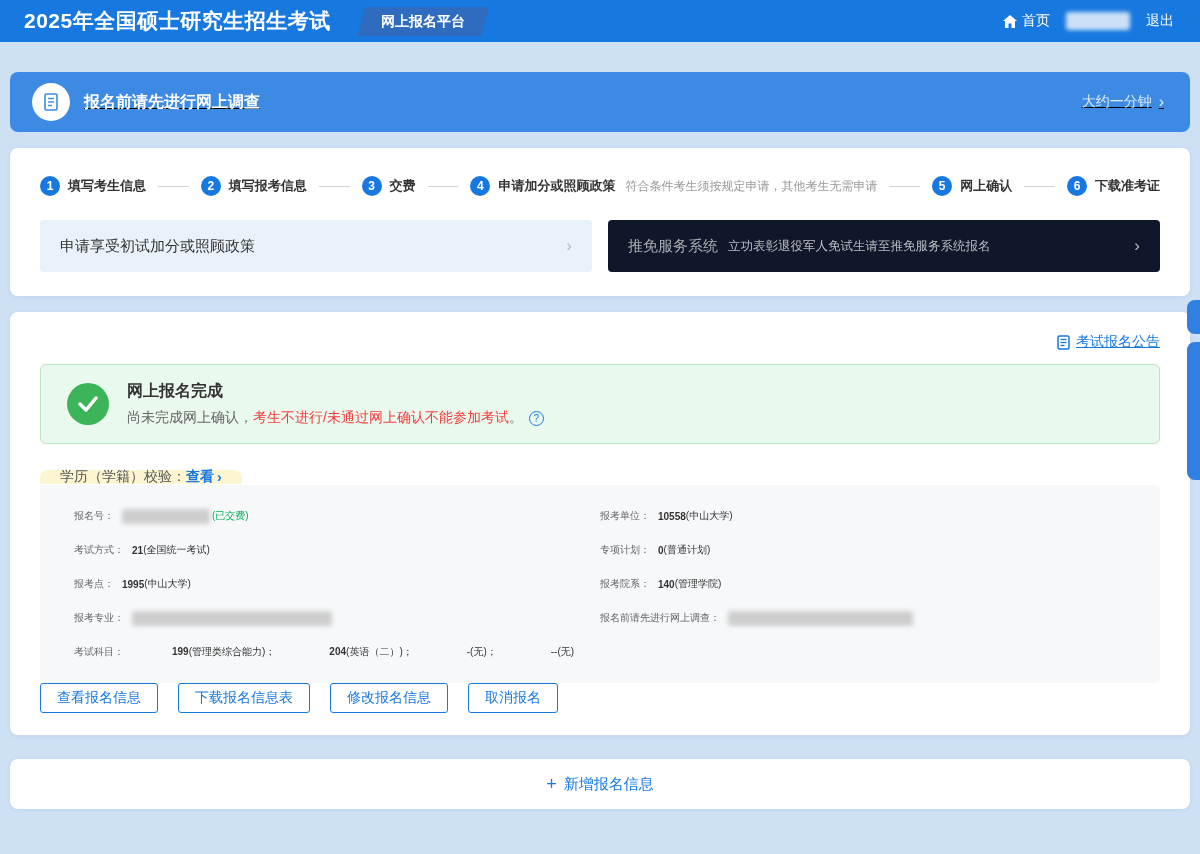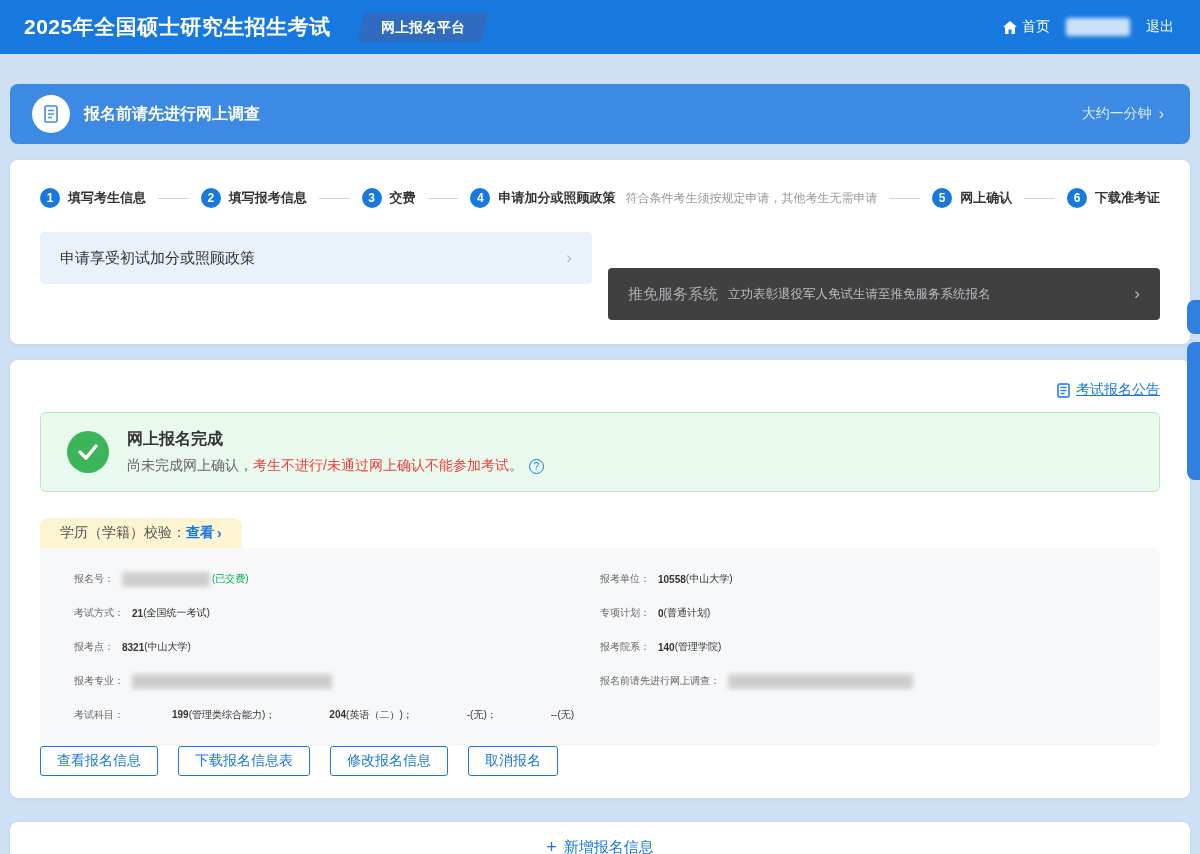--- a/index.html
+++ b/index.html
@@ -4,53 +4,53 @@
 <style>
   * { margin:0; padding:0; box-sizing:border-box; }
   html,body { width:1200px; height:854px; }
   body {
     background:#cde0f4;
     font-family:"Liberation Sans","DejaVu Sans",sans-serif;
     position:relative; overflow:hidden;
   }
 
   
-  .topbar { height:54px; background:#1778e0; display:flex; align-items:center; padding:0 26px 0 24px;justify-content:space-between; }
+  .topbar { height:42px; background:#1778e0; display:flex; align-items:center; padding:0 26px 0 24px;justify-content:space-between; }
   .app-title { color:#fff; font-size:21px; font-weight:bold; letter-spacing:.5px; white-space:nowrap; }
   .badge { margin-left:30px; background:#2f6cc0; transform:skewX(-14deg); padding:5px 20px; border-radius:2px; }
   .badge > span { display:inline-block; transform:skewX(14deg); color:#fff; font-weight:bold; font-size:14px; }
   .top-right { margin-left:auto; display:flex; align-items:center; gap:16px; color:#fff; font-size:14px; }
   .home-link { display:flex; align-items:center; gap:5px; cursor:pointer; }
   .user-blur { width:64px; height:18px; background:rgba(255,255,255,.78); border-radius:3px; filter:blur(2px); }
   .logout-link { cursor:pointer; }
 
   
   .survey-banner { margin:30px 10px 16px; height:60px; background:#3d8ae4; border-radius:8px;
-    display:flex; align-items:center; padding:0 26px 0 22px; cursor:pointer; }
+    display:flex; align-items:center; padding:0 26px 0 22px; cursor:pointer;text-decoration:underline; }
   .survey-icon-wrap { width:38px; height:38px; background:#fff; border-radius:50%;
     display:flex; align-items:center; justify-content:center; margin-right:14px; }
   .survey-title { color:#fff; font-size:16px; font-weight:bold; }
   .survey-right { margin-left:auto; color:#dcebfc; font-size:14px; display:flex; align-items:center; gap:7px; }
   .chev { font-size:16px; line-height:1; }
 
   
   .card { background:#fff; border-radius:8px; box-shadow:0 1px 4px rgba(30,80,160,.08); }
   .steps-card { margin:0 10px 16px; padding:28px 30px 24px; }
   .stepper { display:flex; align-items:center; }
   .step { display:flex; align-items:center; gap:8px; white-space:nowrap; }
   .step-num { width:20px; height:20px; border-radius:50%; background:#1778e0; color:#fff; font-size:12px;
     display:flex; align-items:center; justify-content:center; font-weight:bold; flex:none; }
   .step-label { font-size:13px; font-weight:bold; color:#333; }
   .step-note { font-size:12px; color:#999; margin-left:2px; }
   .conn { flex:1; height:1px; background:#d4d4d4; margin:0 12px; min-width:12px; }
 
   .panel-row { display:flex; gap:16px; margin-top:24px; }
   .panel { flex:1; height:52px; border-radius:4px; display:flex; align-items:center; padding:0 20px; cursor:pointer; }
   .panel-policy { background:#e9f1fb; color:#333; font-size:15px; }
-  .panel-tuimian { background:#404040;margin-top:36px; }
+  .panel-tuimian { background:#0f172a; }
   .t-title { color:#a9adb3; font-size:15px; margin-right:10px; }
   .t-note { color:#b9bdc3; font-size:12.5px; }
   .chev-grey { margin-left:auto; color:#b9b9b9; font-size:17px; }
 
   
   .main-card { margin:0 10px; padding:20px 30px 22px; }
   .announce-row { display:flex; justify-content:flex-end; height:20px; }
   .announce-link { display:flex; align-items:center; gap:6px; color:#1778e0; font-size:14px; cursor:pointer; }
   .announce-link .txt { text-decoration:underline; }
 
@@ -58,21 +58,21 @@
     height:80px; display:flex; align-items:center; padding:0 26px; gap:18px; }
   .check-circle { width:42px; height:42px; border-radius:50%; background:#3cb45a; flex:none;
     display:flex; align-items:center; justify-content:center; }
   .status-title { font-size:16px; font-weight:bold; color:#333; margin-bottom:7px; }
   .status-desc { font-size:14px; color:#666; display:flex; align-items:center; }
   .warn { color:#f23d3d; }
   .help-icon { width:15px; height:15px; border:1px solid #1778e0; border-radius:50%; color:#1778e0;
     font-size:10px; display:inline-flex; align-items:center; justify-content:center; margin-left:6px; cursor:pointer; }
 
   .xueli-tab { display:inline-flex; align-items:center; margin-top:26px; background:#fdf5d2;
-    border-radius:8px 8px 0 0; height:30px; padding:0 20px; font-size:14px; color:#555; }
+    border-radius:8px 8px 0 0; height:14px; padding:0 20px; font-size:14px; color:#555; }
   .view-link { color:#1778e0; font-weight:bold; cursor:pointer; }
   .chev-blue { color:#1778e0; margin-left:3px; font-weight:bold; font-size:14px; }
 
   .info-panel { background:#f7f8fa; border-radius:0 6px 6px 6px; padding:14px 34px; display:flex; }
   .col { width:50%; }
   .row { height:34px; display:flex; align-items:center; font-size:10px; white-space:nowrap; }
   .lbl { color:#666; margin-right:8px; }
   .val-strong { color:#333; font-weight:bold; }
   .val-rest { color:#333; }
   .paid { color:#00ae52; margin-left:2px; }
@@ -223,21 +223,21 @@
           <span class="blur-block w88"></span>
           <span class="paid">(已交费)</span>
         </div>
         <div class="row">
           <span class="lbl">考试方式：</span>
           <span class="val-strong">21</span>
           <span class="val-rest">(全国统一考试)</span>
         </div>
         <div class="row">
           <span class="lbl">报考点：</span>
-          <span class="val-strong">8321</span>
+          <span class="val-strong">1995</span>
           <span class="val-rest">(中山大学)</span>
         </div>
         <div class="row">
           <span class="lbl">报考专业：</span>
           <span class="blur-block w200"></span>
         </div>
         <div class="row">
           <span class="lbl">考试科目：</span>
           <span class="subj"><span class="val-strong">199</span><span class="val-rest">(管理类综合能力)；</span></span>
           <span class="subj"><span class="val-strong">204</span><span class="val-rest">(英语（二）)；</span></span>

